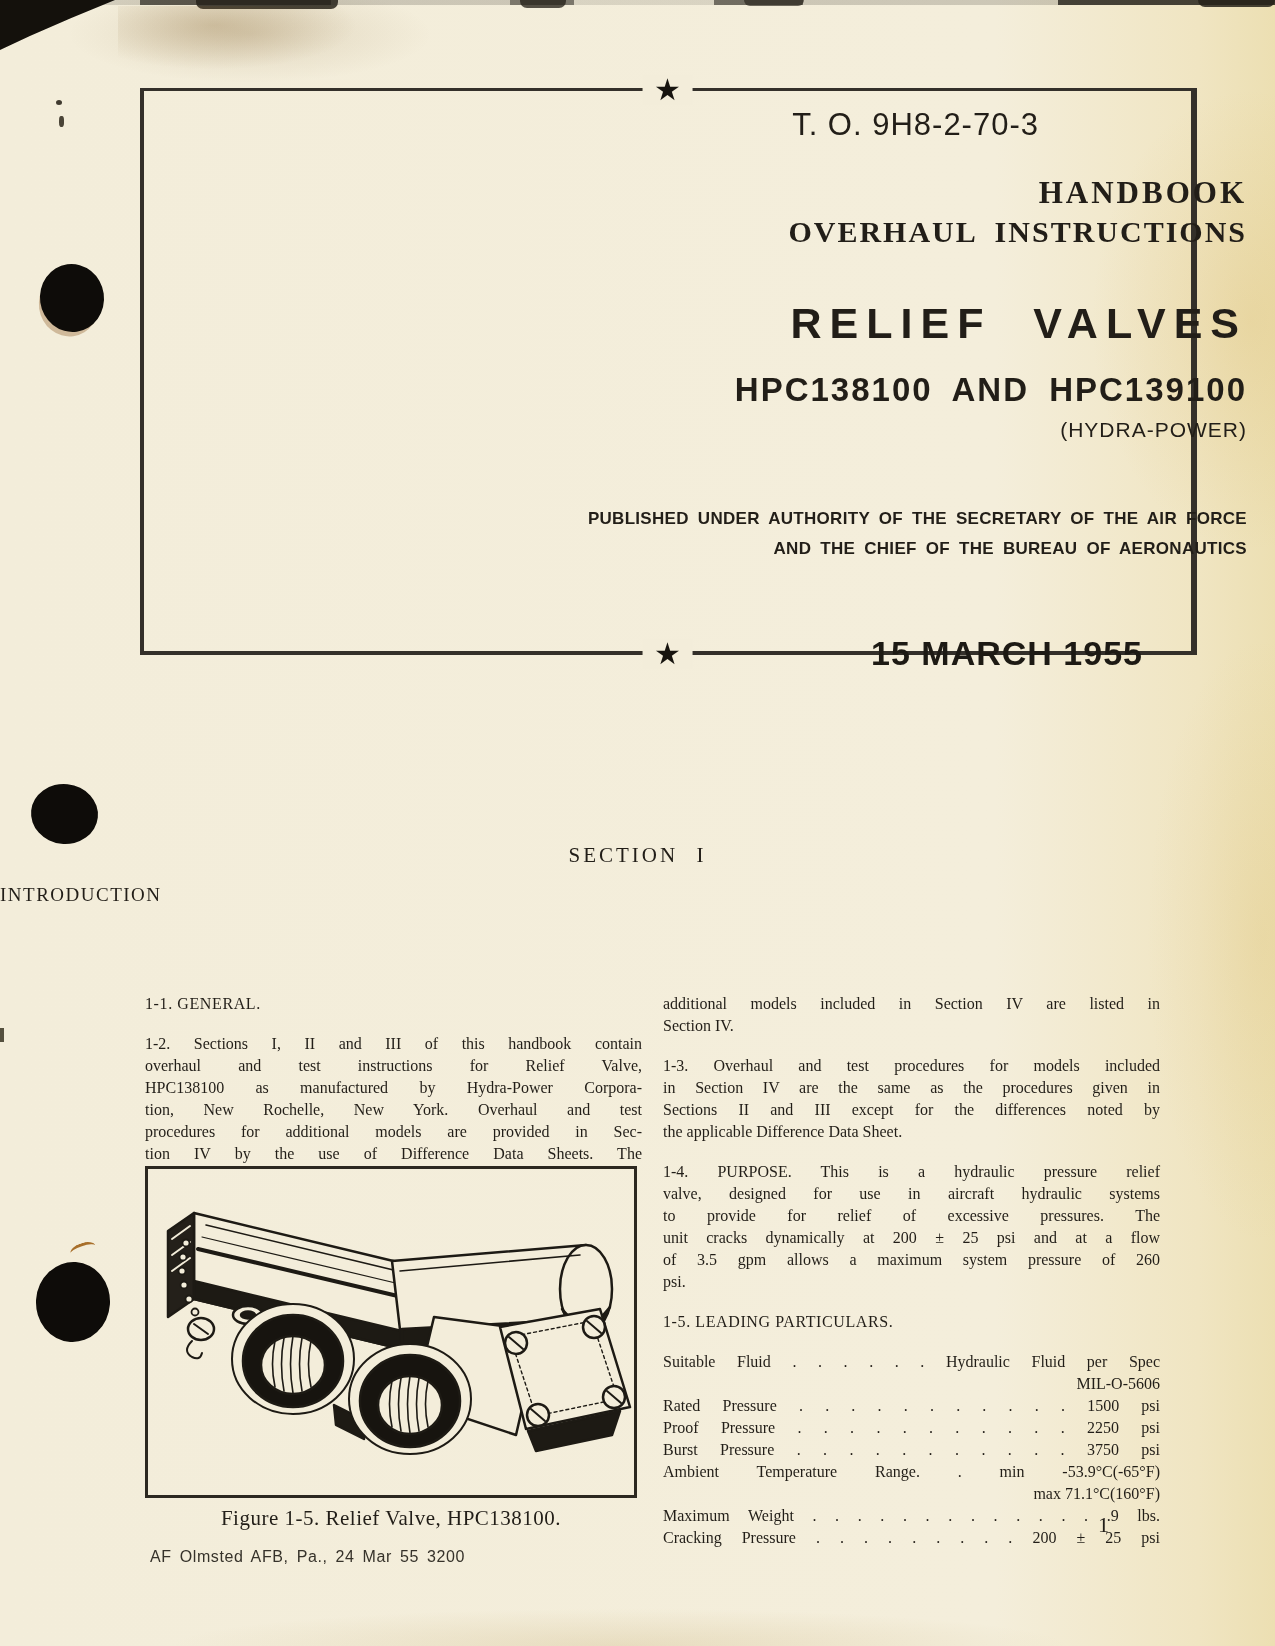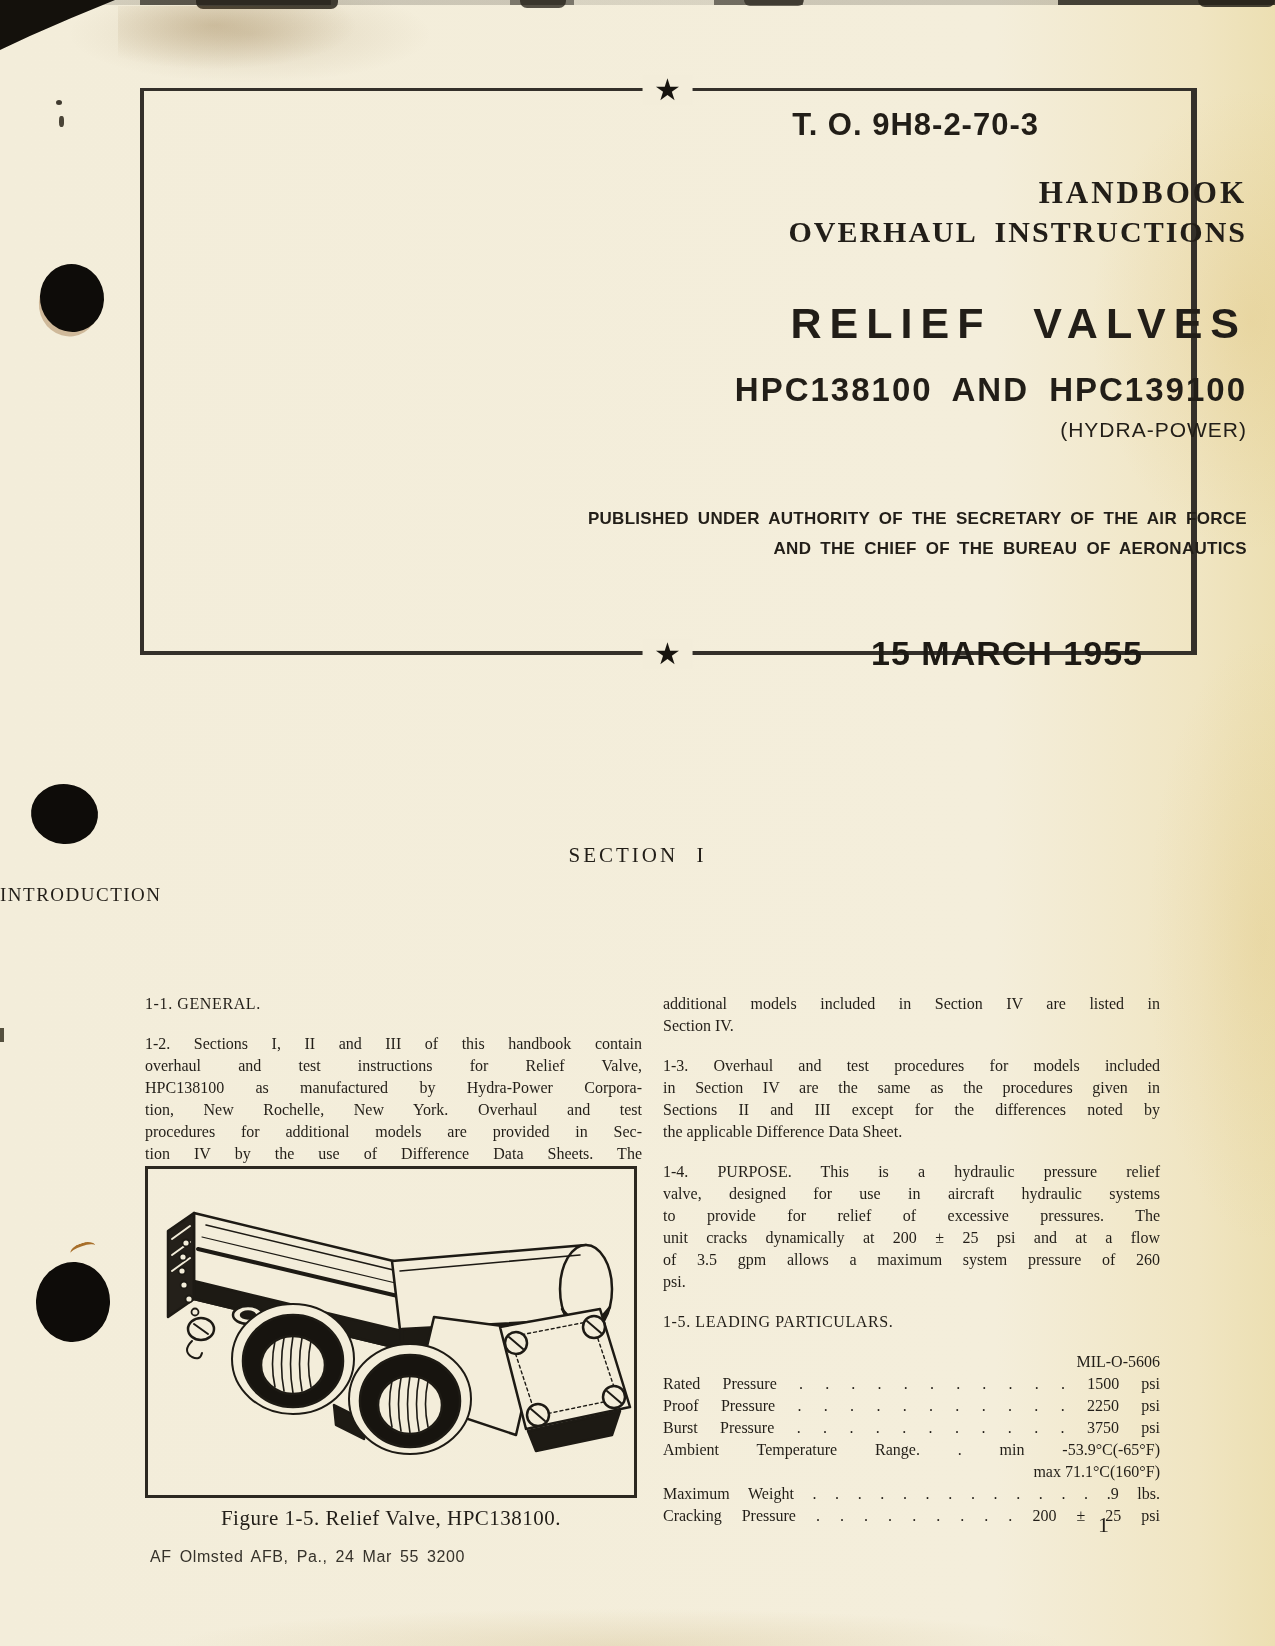--- a/index.html
+++ b/index.html
@@ -42,21 +42,21 @@
 
   
   .header-box { position:absolute; left:140px; top:88px; width:1047px; height:560px;
     border-style:solid; border-color:#34302a; border-width:3px 6px 4px 4px; }
   .star { position:absolute; left:50%; transform:translateX(-50%);
     background:#f3edda; padding:0 12px; font-family:"DejaVu Sans", sans-serif;
     font-size:30px; color:#17140f; line-height:1; }
   .star-top { top:-16px; }
   .star-bottom { bottom:-18px; }
   .to-number { position:absolute; top:16px; right:152px;
-    font-family:"Liberation Sans", sans-serif; font-weight:bold; font-size:31px; letter-spacing:1px; }
+    font-family:"Liberation Sans", sans-serif; font-weight:normal; font-size:31px; letter-spacing:1px; }
   .hb-center { position:absolute; left:8px; width:100%; text-align:right;margin-left:48px; }
   .hb-title  { top:84px;  font-weight:bold; font-size:31px; letter-spacing:3px; }
   .hb-title2 { top:124px; font-weight:bold; font-size:30px; letter-spacing:2px; word-spacing:9px; }
   .subject   { top:208px; font-family:"Liberation Sans", sans-serif; font-weight:bold;
                font-size:43px; letter-spacing:8px; word-spacing:22px; }
   .models    { top:280px; font-family:"Liberation Sans", sans-serif; font-weight:bold;
                font-size:33px; letter-spacing:2px; word-spacing:9px; }
   .mfr       { top:327px; font-family:"Liberation Sans", sans-serif; font-size:21px; letter-spacing:1px; }
   .auth1     { top:418px; font-family:"Liberation Sans", sans-serif; font-weight:bold;
                font-size:17px; letter-spacing:.3px; word-spacing:4px; }
@@ -231,20 +231,21 @@
     <div class="para">
         <div class="line just">1-4.  PURPOSE.   This is a hydraulic pressure relief</div>
         <div class="line just">valve, designed for use in aircraft hydraulic systems</div>
         <div class="line just">to provide for relief of excessive pressures.   The</div>
         <div class="line just">unit cracks dynamically at 200 ± 25 psi and at a flow</div>
         <div class="line just">of 3.5 gpm allows a maximum system pressure of 260</div>
         <div class="line left">psi.</div>
       </div>
     <div class="para-heading">1-5.  LEADING PARTICULARS.</div>
     <div class="para">
+        <div class="line just">Suitable Fluid . . . . . . Hydraulic Fluid per Spec</div>
         <div class="line right">MIL-O-5606</div>
         <div class="line just">Rated Pressure . . . . . . . . . . . 1500 psi</div>
         <div class="line just">Proof Pressure . . . . . . . . . . . 2250 psi</div>
         <div class="line just">Burst Pressure . . . . . . . . . . . 3750 psi</div>
         <div class="line just">Ambient Temperature Range. . min -53.9°C(-65°F)</div>
         <div class="line right">max 71.1°C(160°F)</div>
         <div class="line just">Maximum Weight . . . . . . . . . . . . . .9 lbs.</div>
         <div class="line just">Cracking Pressure . . . . . . . . . 200 ± 25 psi</div>
       </div>
   </div>

